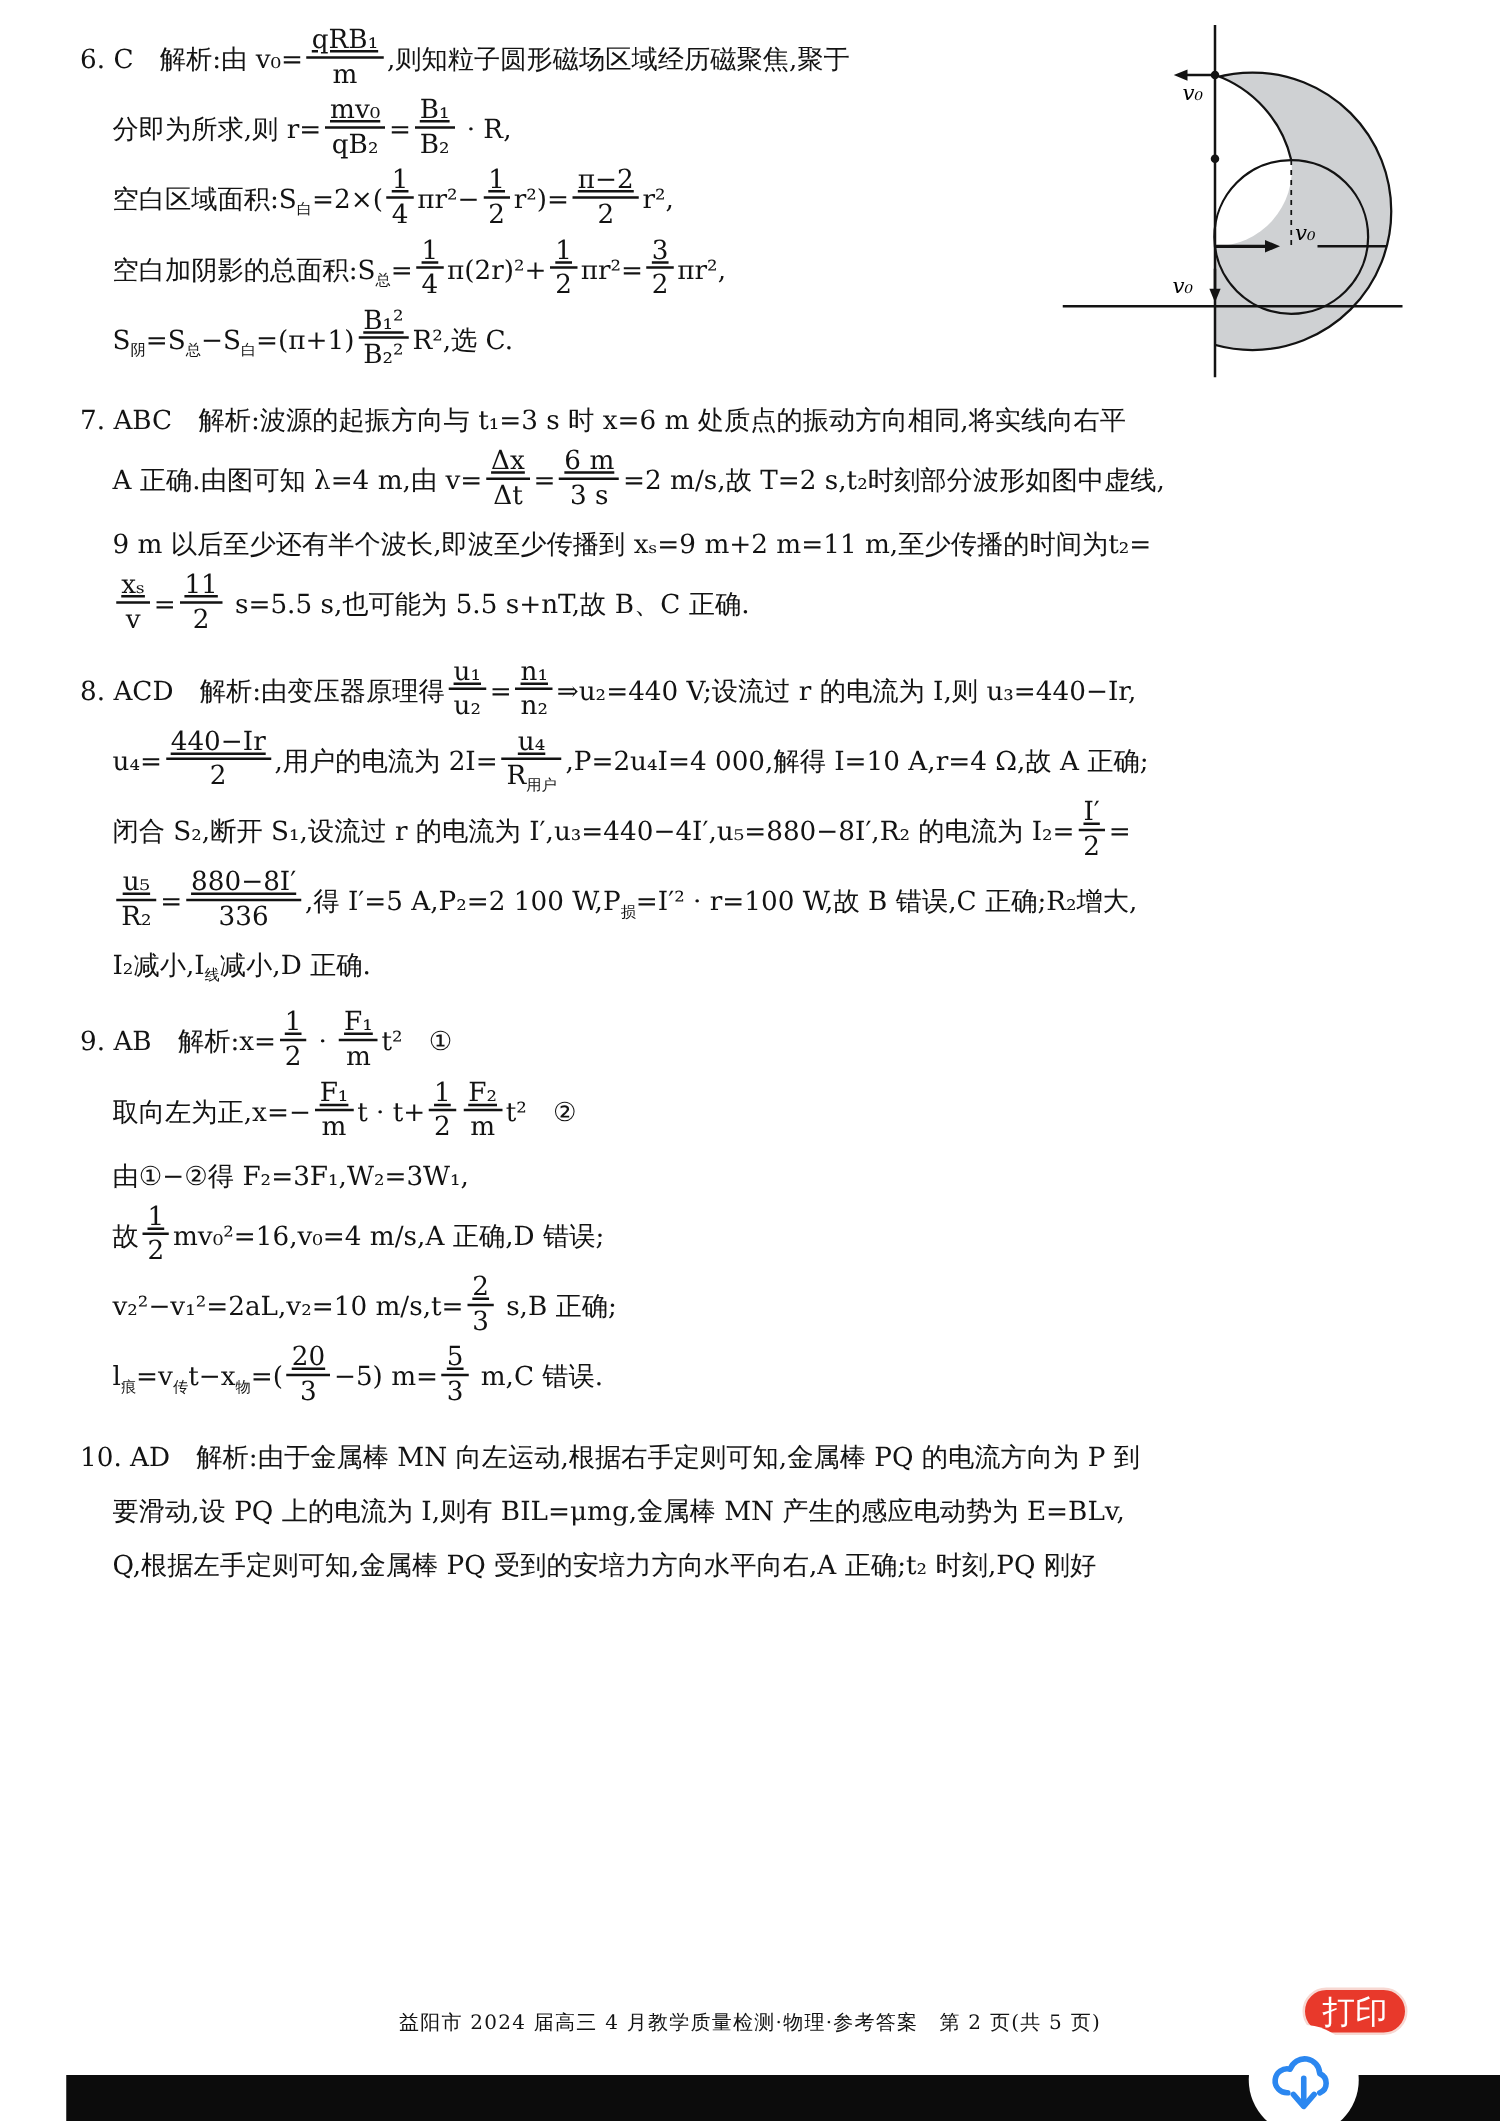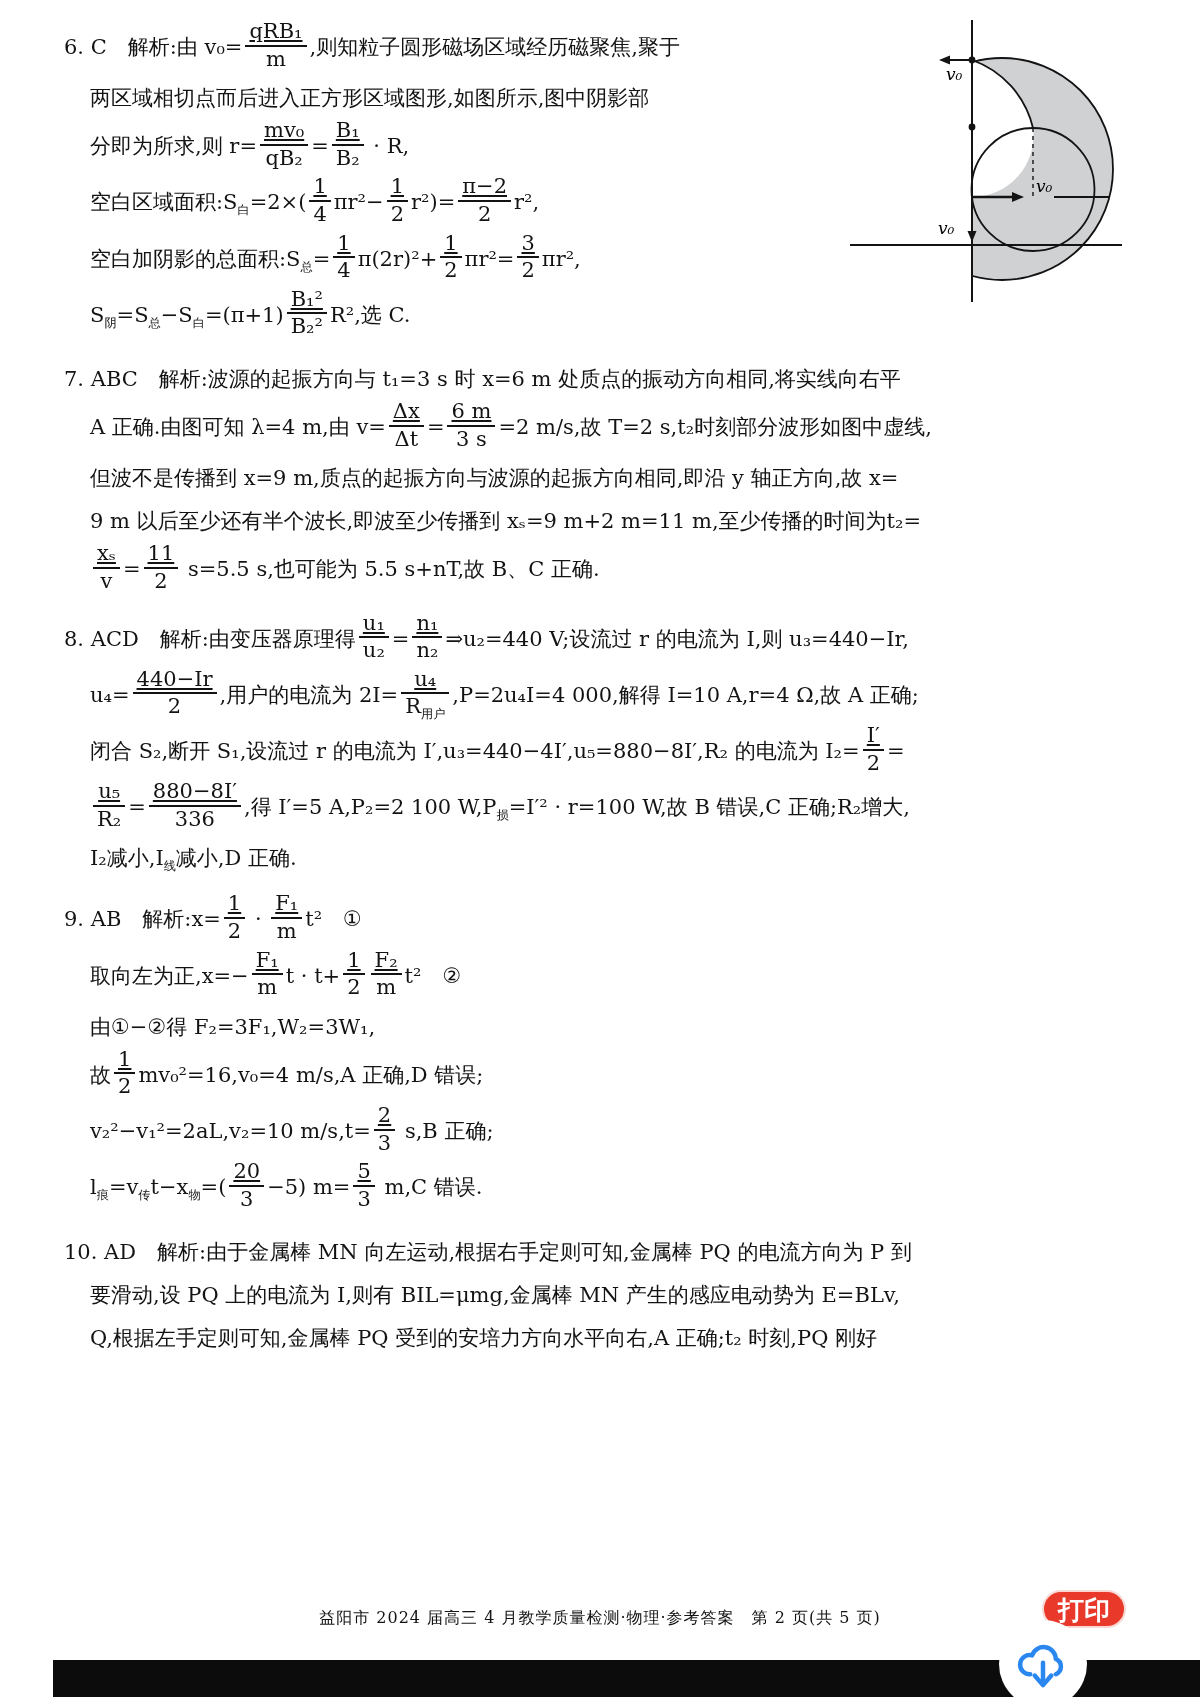--- a/index.html
+++ b/index.html
@@ -26,41 +26,40 @@
   .footer{
     position:absolute;top:1608px;left:0;width:100%;text-align:center;
     font-size:16px;letter-spacing:1px;
   }
   
   .bottom-bar{position:absolute;left:53px;right:0;top:1660px;height:37px;background:#0c0c0c;}
   
   .print-btn{
     position:absolute;left:1042px;top:1590px;width:84px;height:38px;
     background:#e8392b;border-radius:21px;border:2px solid #f7d8d2;
-    color:#ffffff;font-weight:bold;font-size:26px;line-height:36px;text-align:center;
+    color:#ffffff;font-weight:normal;font-size:26px;line-height:36px;text-align:center;
     font-family:"DejaVu Sans","Liberation Sans",sans-serif;
     box-sizing:border-box;cursor:pointer;
   }
   
   .dl-wrap{
     position:absolute;left:999px;top:1620px;width:88px;height:88px;border-radius:50%;
     background:#ffffff;display:flex;align-items:center;justify-content:center;cursor:pointer;
   }
   .dl-wrap svg{width:64px;height:64px;}
 </style>
 </head>
 <body>
 
 <div class="content">
     <div class="solution">
       <div class="ln">6. C　解析:由 v₀=<span class="frac">
           <span class="num">qRB₁</span>
           <span class="den">m</span>
         </span>,则知粒子圆形磁场区域经历磁聚焦,聚于</div>
-      <div class="ln ind">两区域相切点而后进入正方形区域图形,如图所示,图中阴影部</div>
       <div class="ln ind">分即为所求,则 r=<span class="frac">
           <span class="num">mv₀</span>
           <span class="den">qB₂</span>
         </span>=<span class="frac">
           <span class="num">B₁</span>
           <span class="den">B₂</span>
         </span> · R,</div>
       <div class="ln ind">空白区域面积:S<sub>白</sub>=2×(<span class="frac">
           <span class="num">1</span>
           <span class="den">4</span>
@@ -88,21 +87,20 @@
     </div>
     <div class="solution">
       <div class="ln">7. ABC　解析:波源的起振方向与 t₁=3 s 时 x=6 m 处质点的振动方向相同,将实线向右平</div>
       <div class="ln ind">A 正确.由图可知 λ=4 m,由 v=<span class="frac">
           <span class="num">Δx</span>
           <span class="den">Δt</span>
         </span>=<span class="frac">
           <span class="num">6 m</span>
           <span class="den">3 s</span>
         </span>=2 m/s,故 T=2 s,t₂时刻部分波形如图中虚线,</div>
-      <div class="ln ind">但波不是传播到 x=9 m,质点的起振方向与波源的起振方向相同,即沿 y 轴正方向,故 x=</div>
       <div class="ln ind">9 m 以后至少还有半个波长,即波至少传播到 xₛ=9 m+2 m=11 m,至少传播的时间为t₂=</div>
       <div class="ln ind"><span class="frac">
           <span class="num">xₛ</span>
           <span class="den">v</span>
         </span>=<span class="frac">
           <span class="num">11</span>
           <span class="den">2</span>
         </span> s=5.5 s,也可能为 5.5 s+nT,故 B、C 正确.</div>
     </div>
     <div class="solution">

